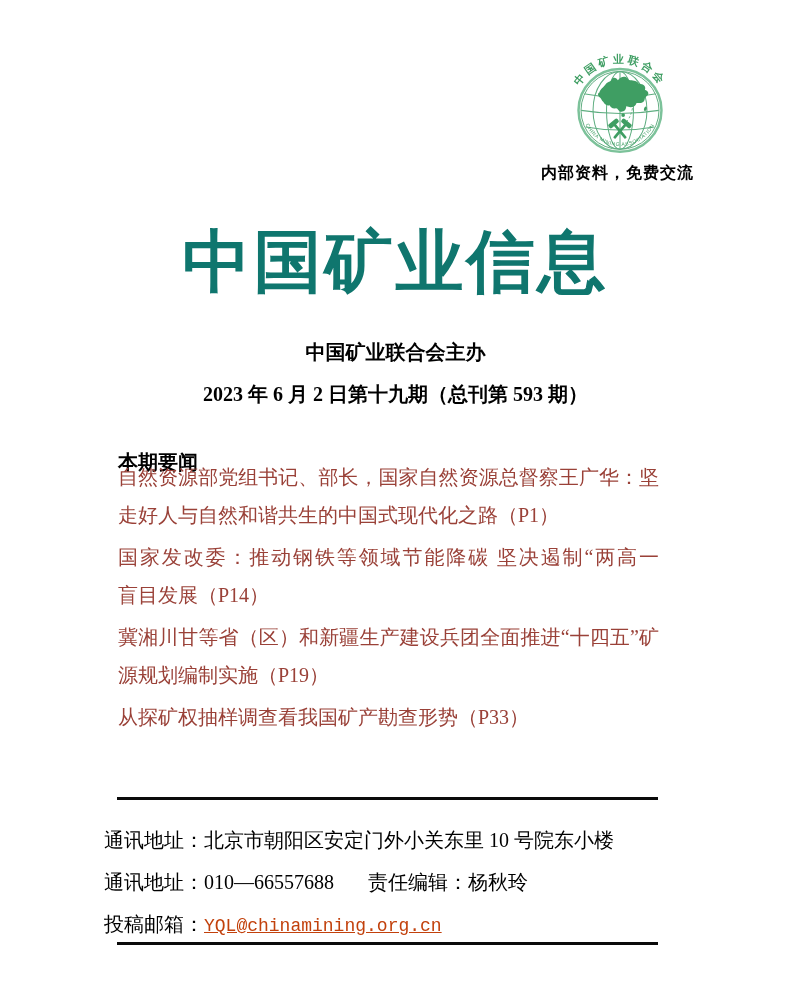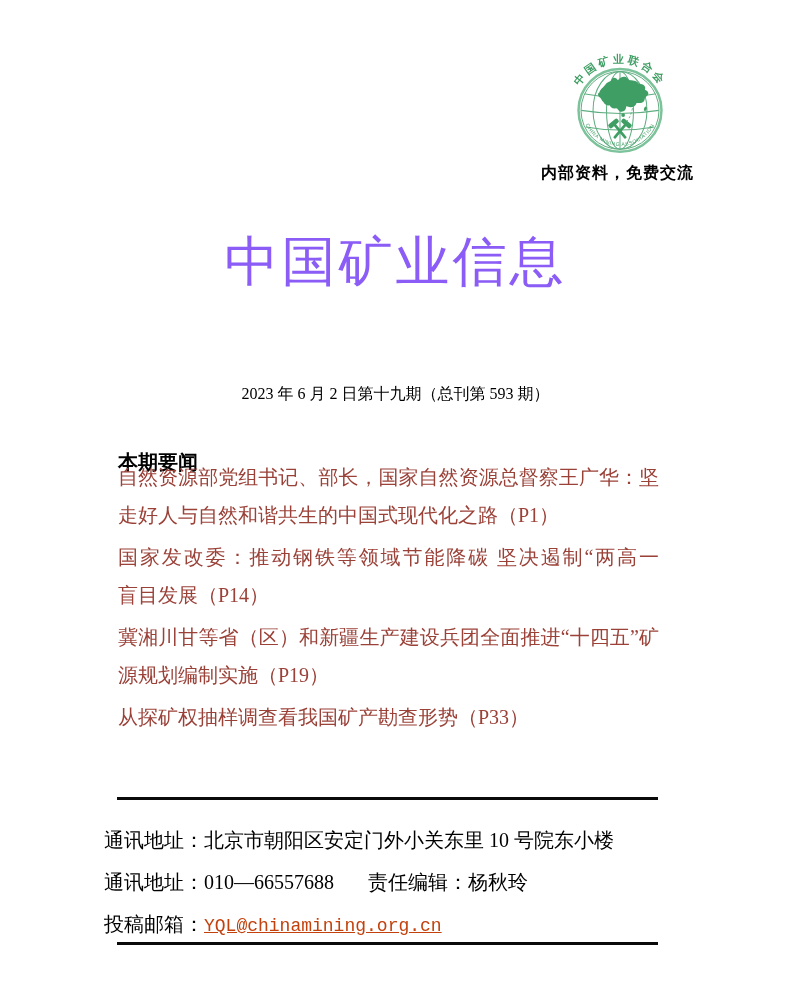--- a/index.html
+++ b/index.html
@@ -32,46 +32,46 @@
     white-space: nowrap;
   }
 
   
   .doc-title {
     position: absolute;
     top: 212px;
     left: 0;
     width: 100%;
     text-align: center;
-    font-size: 54px;
+    font-size: 68px;
     line-height: 100px;
-    font-weight: normal;
+    font-weight: bold;
     letter-spacing: 3px;
-    color: #8b5cf6;
+    color: #0f766e;
     white-space: nowrap;
   }
   .publisher {
     position: absolute;
     top: 338px;
     left: 0;
     width: 100%;
     text-align: center;
     font-size: 20px;
     line-height: 28px;
     font-weight: bold;
   }
   .issue-line {
     position: absolute;
     top: 379px;
     left: 0;
     width: 100%;
     text-align: center;
-    font-size: 16px;
+    font-size: 20px;
     line-height: 30px;
-    font-weight: normal;
+    font-weight: bold;
   }
   .section-heading {
     position: absolute;
     left: 118px;
     top: 424px;
     font-size: 20px;
     line-height: 26px;
     font-weight: bold;
     margin-top: 25px;
   }
@@ -185,20 +185,21 @@
       <text font-size="4.9" fill="#3f9e63" letter-spacing="0.55" font-family="'Liberation Sans', sans-serif">
         <textPath href="#arcBottom" startOffset="50%" text-anchor="middle">CHINA MINING ASSOCIATION</textPath>
       </text>
     </svg>
   </div>
 
   <div class="classification">内部资料，免费交流</div>
 
   <div class="doc-title">中国矿业信息</div>
 
+  <div class="publisher">中国矿业联合会主办</div>
   <div class="issue-line">2023 年 6 月 2 日第十九期（总刊第 593 期）</div>
 
   <div class="section-heading">本期要闻</div>
 
   <div class="headlines">
     <div class="headline">
       <div class="hline full">自然资源部党组书记、部长，国家自然资源总督察王广华：坚定不移</div>
       <div class="hline">走好人与自然和谐共生的中国式现代化之路（P1）</div>
     </div>
     <div class="headline">

